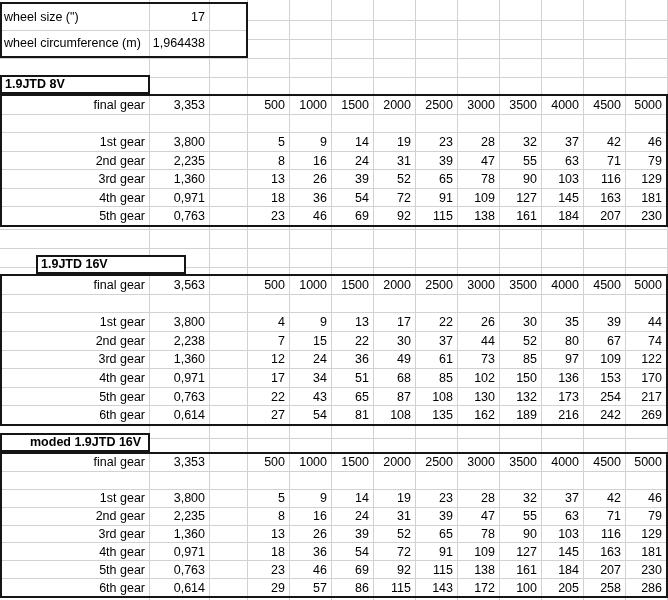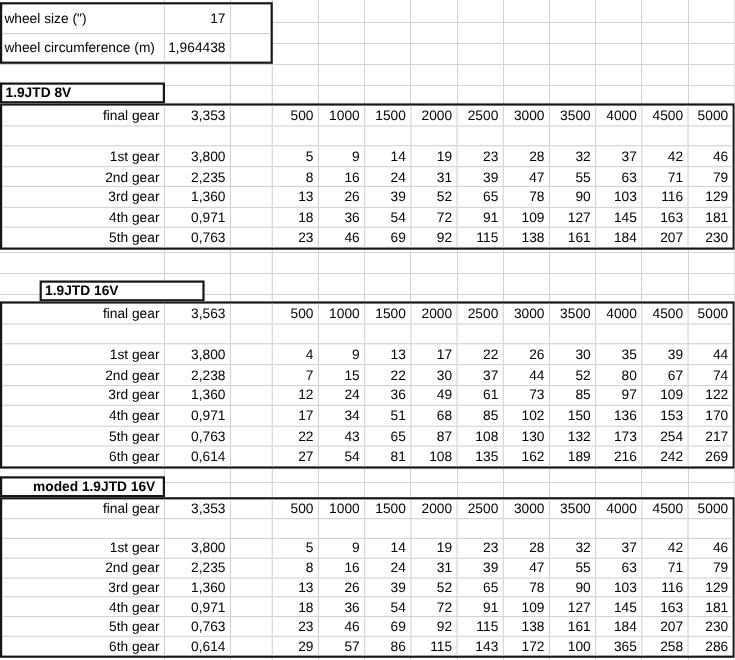--- a/index.html
+++ b/index.html
@@ -441,19 +441,19 @@
           <div class="cell w-lab">6th gear</div>
           <div class="cell w-ratio">0,614</div>
           <div class="cell w-gap"></div>
           <div class="cell w-rpm">29</div>
           <div class="cell w-rpm">57</div>
           <div class="cell w-rpm">86</div>
           <div class="cell w-rpm">115</div>
           <div class="cell w-rpm">143</div>
           <div class="cell w-rpm">172</div>
           <div class="cell w-rpm">100</div>
-          <div class="cell w-rpm">365</div>
+          <div class="cell w-rpm">205</div>
           <div class="cell w-rpm">258</div>
           <div class="cell w-rpm-last">286</div>
         </div>
       </div>
     </div>
 </div>
 
 </body></html>

